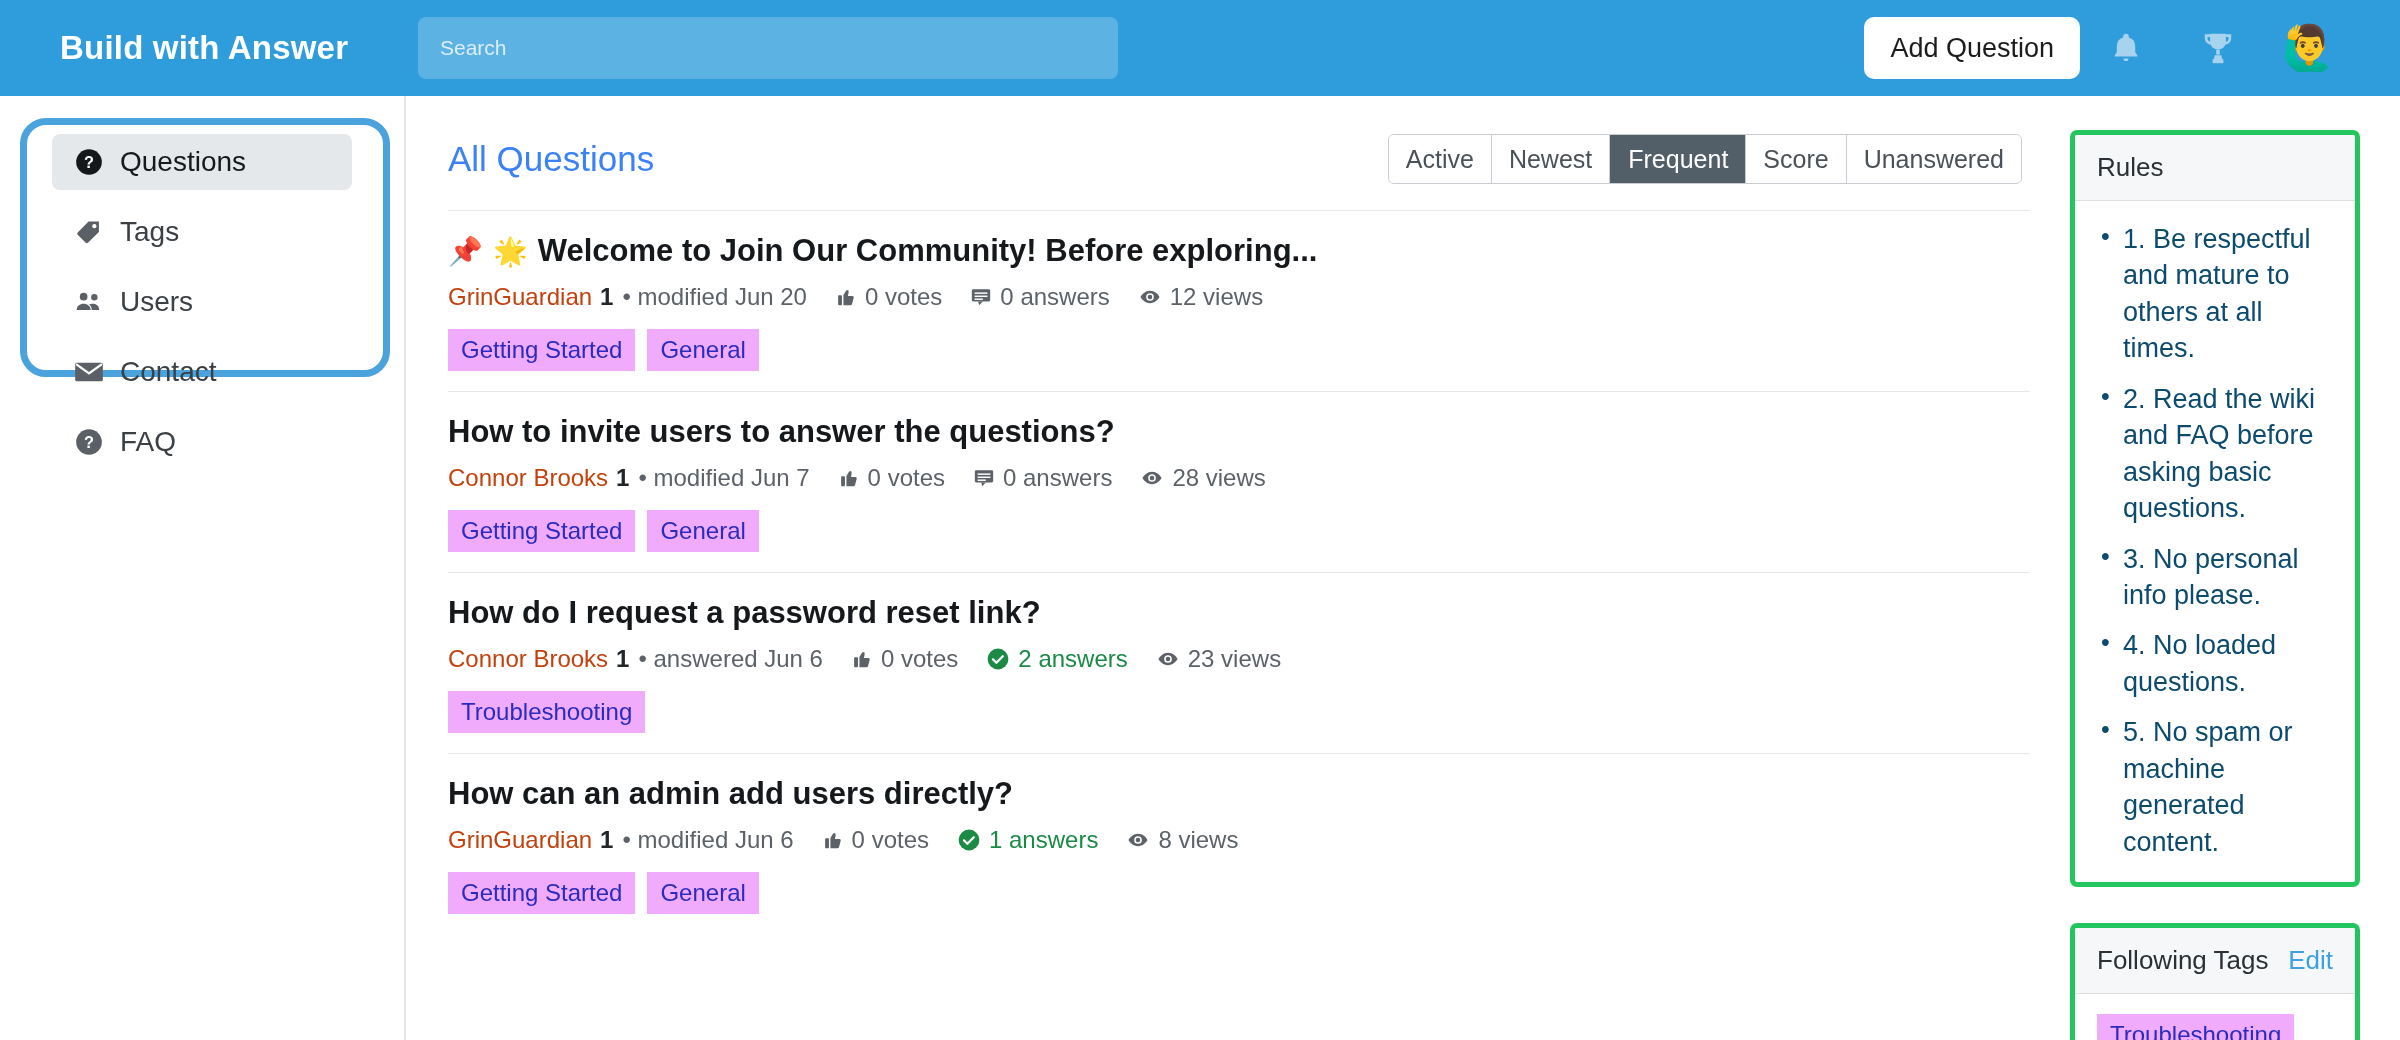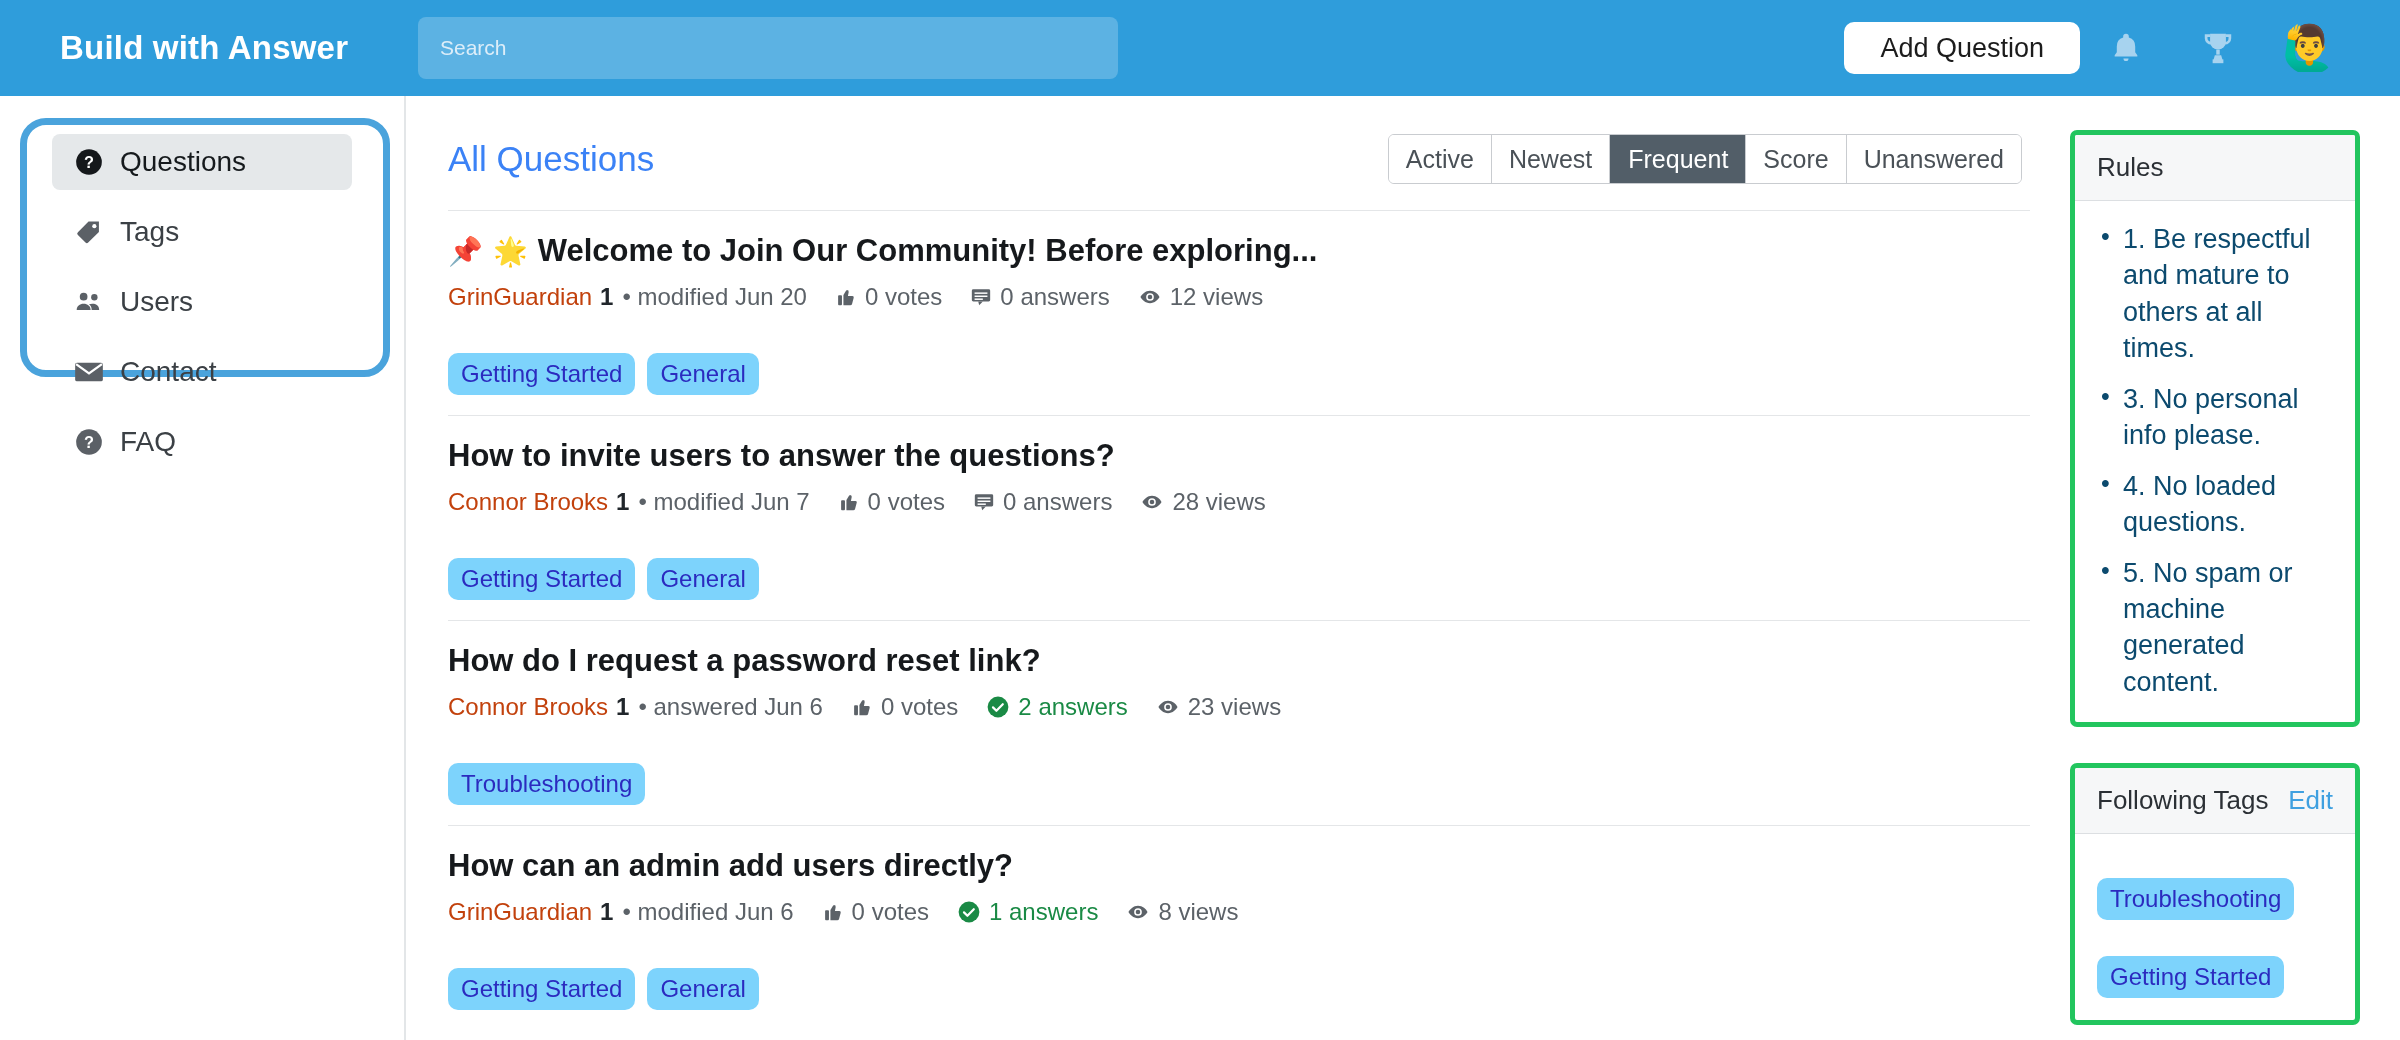--- a/index.html
+++ b/index.html
@@ -54,22 +54,22 @@
     height: 96px;
     display: flex;
     align-items: center;
     gap: 0;
   }
   .add-question-btn {
     background: #ffffff;
     color: #1c1c1c;
     border: none;
     border-radius: 10px;
-    height: 52px;
-    padding: 0 36px;
+    height: 62px;
+    padding: 0 26px;
     font-size: 27px;
     font-family: "Liberation Sans", sans-serif;
     cursor: pointer;
     white-space: nowrap;
   }
   .hdr-icon {
     width: 92px;
     height: 96px;
     display: flex;
     align-items: center;
@@ -212,28 +212,27 @@
     display: flex;
     align-items: center;
     gap: 8px;
     margin-left: 28px;
   }
   .meta-stat.answered { color: #1a8a45; }
   .meta-stat svg { display: block; }
 
   .tag-row { display: flex; gap: 12px; margin-top: 18px; }
   .tag {
-    background: #7dd3fc;
+    background: #f0abfc;
     color: #2b2bbf;
     font-size: 24px;
     padding: 7px 13px;
-    border-radius: 10px;
+    border-radius: 0;
     cursor: pointer;
     white-space: nowrap;
-    margin-top: 24px;
   }
 
   
   .rail {
     width: 330px;
     flex: 0 0 330px;
     padding: 34px 40px 0 0;
   }
   .card {
     border: 5px solid #22c55e;
@@ -585,20 +584,21 @@
 
   <div class="rail">
 
     <div class="card">
       <div class="card-head">
         <span>Rules</span>
       </div>
       <div class="card-body">
         <ul class="rules-list">
           <li>1. Be respectful and mature to others at all times.</li>
+          <li>2. Read the wiki and FAQ before asking basic questions.</li>
           <li>3. No personal info please.</li>
           <li>4. No loaded questions.</li>
           <li>5. No spam or machine generated content.</li>
         </ul>
       </div>
     </div>
 
     <div class="card">
       <div class="card-head">
         <span>Following Tags</span>

